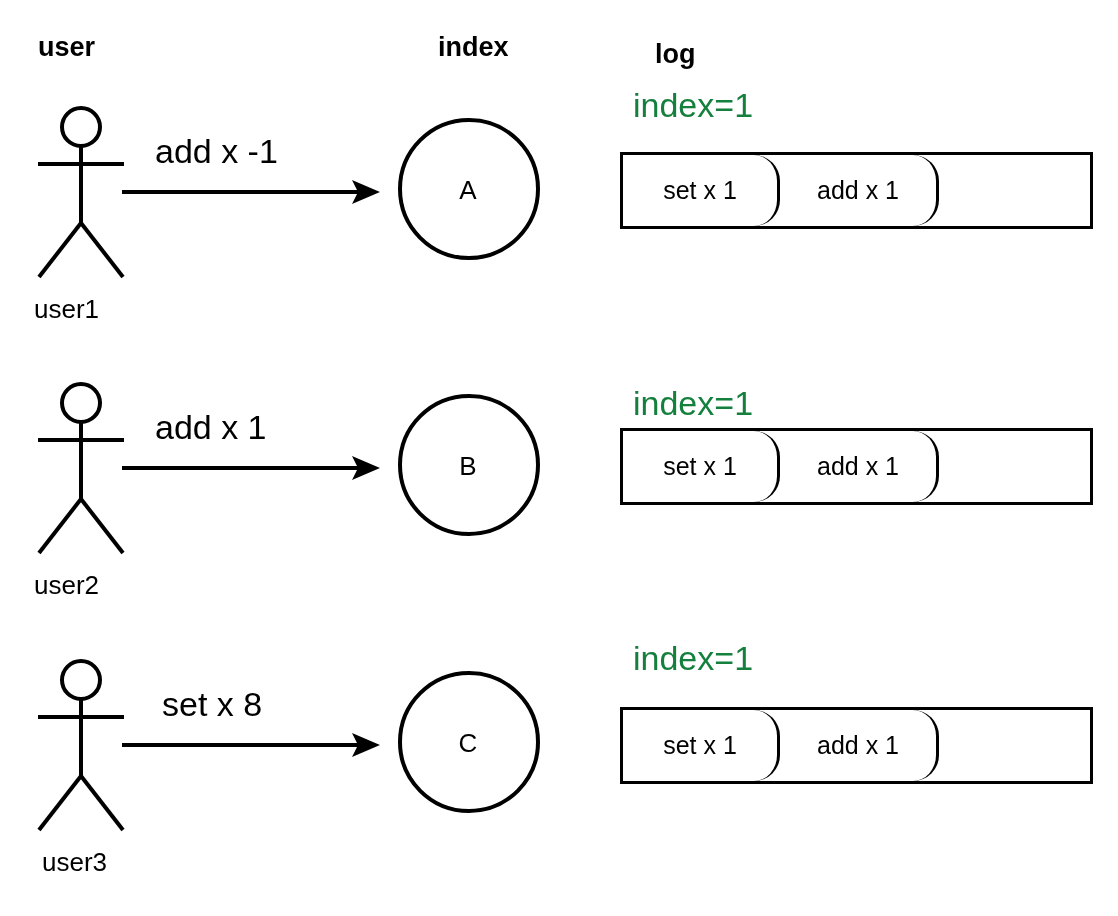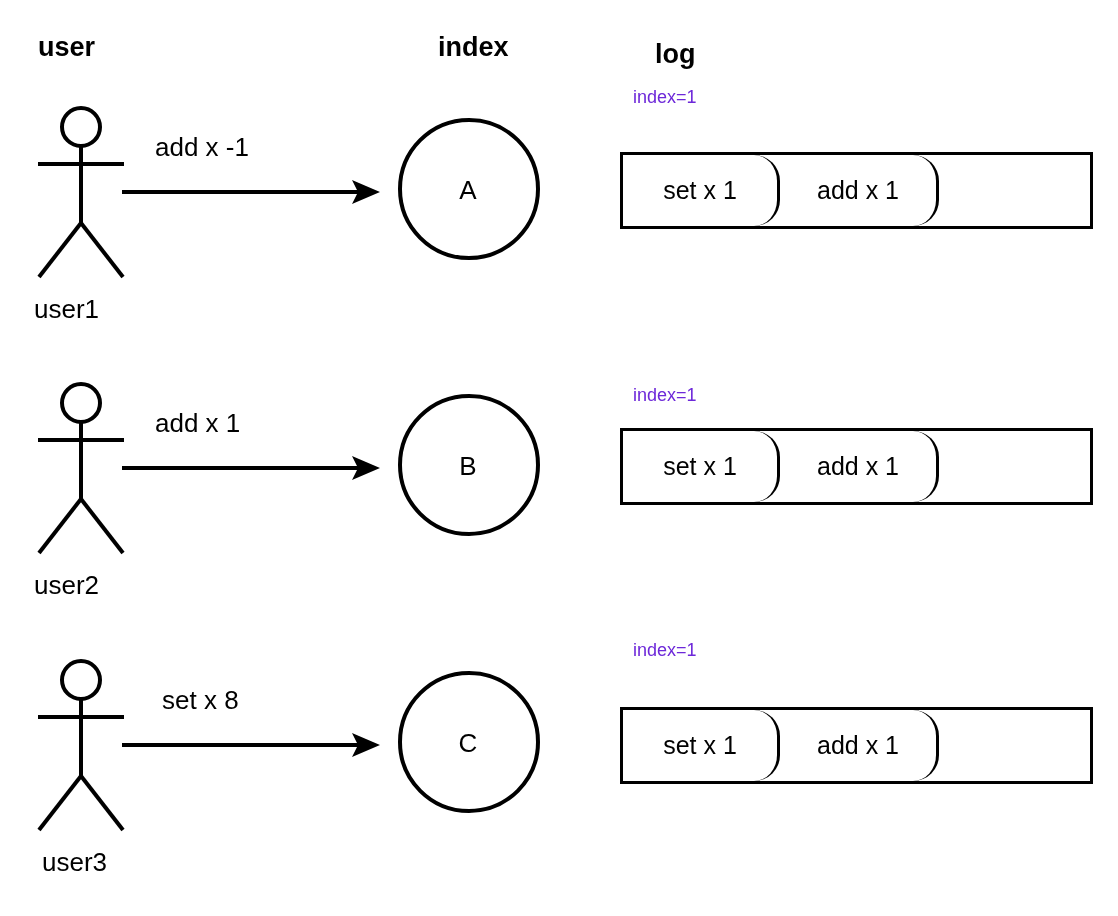--- a/index.html
+++ b/index.html
@@ -37,39 +37,39 @@
   .actor-label {
     position: absolute;
     font-size: 26px;
     line-height: 1;
     white-space: nowrap;
     color: #000;
     margin-top: 8px;
   }
   .msg-label {
     position: absolute;
-    font-size: 26px;
+    font-size: 34px;
     line-height: 1;
     white-space: nowrap;
     color: #000;
   }
   .node-letter {
     position: absolute;
     font-size: 26px;
     line-height: 1;
     white-space: nowrap;
     color: #000;
     text-align: center;
   }
   .index-label {
     position: absolute;
-    font-size: 18px;
+    font-size: 34px;
     line-height: 1;
     white-space: nowrap;
-    color: #6d28d9;
+    color: #15803d;
   }
   .log-table {
     position: absolute;
     display: flex;
     border: 3px solid #000;
     box-sizing: border-box;
     background: #fff;
   }
   .log-cell {
     box-sizing: border-box;

